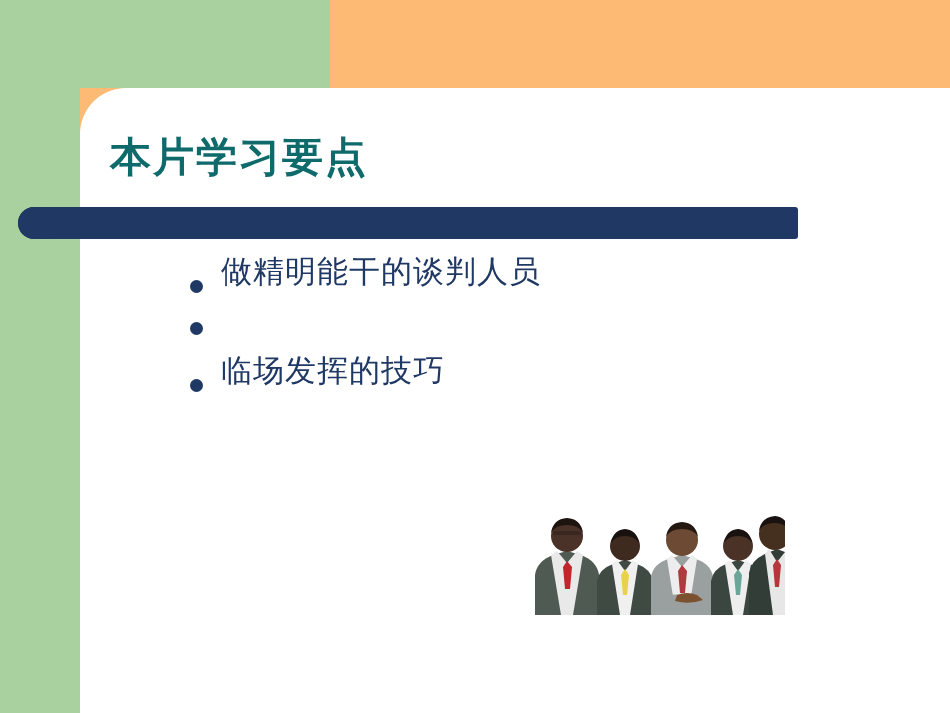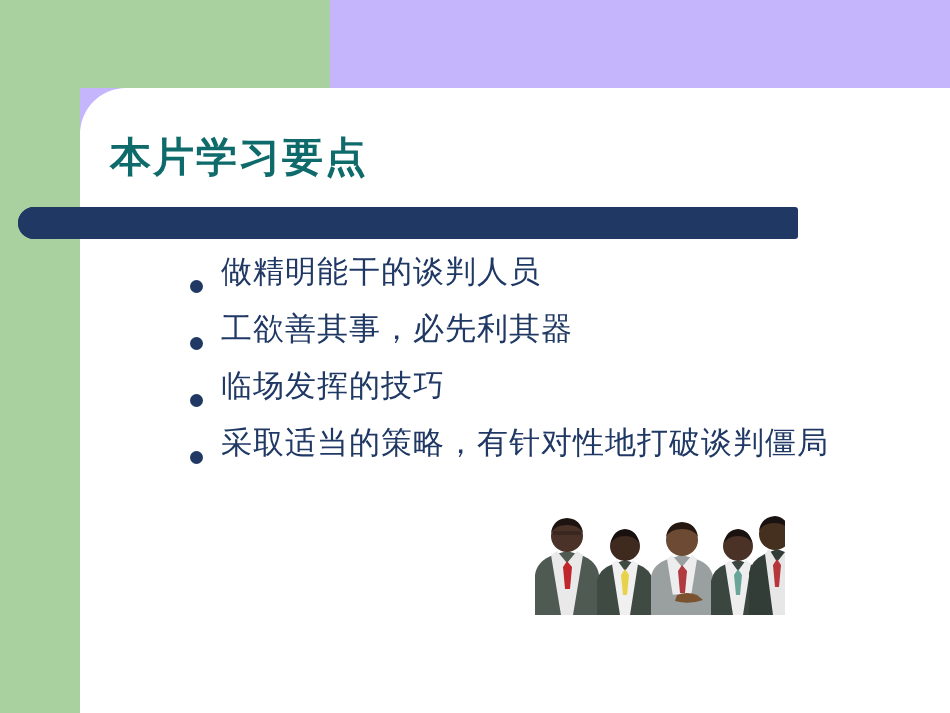--- a/index.html
+++ b/index.html
@@ -10,21 +10,21 @@
     width: 950px;
     height: 713px;
     background: #ffffff;
     font-family: "Liberation Sans", sans-serif;
     overflow: hidden;
   }
   .slide {
     position: relative;
     width: 950px;
     height: 713px;
-    background: #c4b5fd;
+    background: #fdba74;
     overflow: hidden;
   }
   
   .green-block {
     position: absolute;
     left: 0;
     top: 0;
     width: 330px;
     height: 88px;
     background: #a9d1a0;
@@ -134,32 +134,27 @@
 
   <div class="bullets">
 
     <div class="bullet-row">
       <span class="bullet-dot"></span>
       <span class="bullet-text">做精明能干的谈判人员</span>
     </div>
 
     <div class="bullet-row">
       <span class="bullet-dot"></span>
-      <span class="bullet-text">工欲善其事，必先利其器</span>
     </div>
 
     <div class="bullet-row">
       <span class="bullet-dot"></span>
       <span class="bullet-text">临场发挥的技巧</span>
     </div>
 
-    <div class="bullet-row">
-      <span class="bullet-dot"></span>
-      <span class="bullet-text">采取适当的策略，有针对性地打破谈判僵局</span>
-    </div>
 
   </div>
 
   <div class="clipart">
     <svg width="258" height="112" viewBox="0 0 258 112" xmlns="http://www.w3.org/2000/svg">
 
       <g>
         <path d="M8 112 L8 72 Q10 58 26 52 L40 48 L54 52 Q70 58 72 72 L72 112 Z" fill="#4f5a52"></path>
         <path d="M30 48 L40 60 L50 48 L56 52 L46 112 L34 112 L24 52 Z" fill="#e9e9ea"></path>
         <path d="M40 58 L45 64 L43 86 L38 86 L36 64 Z" fill="#c0272d"></path>

